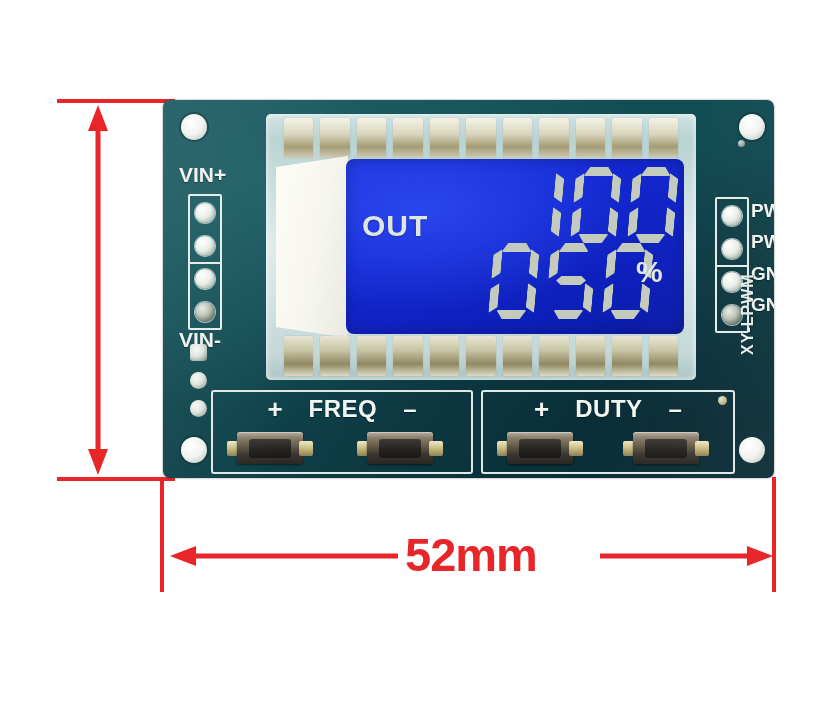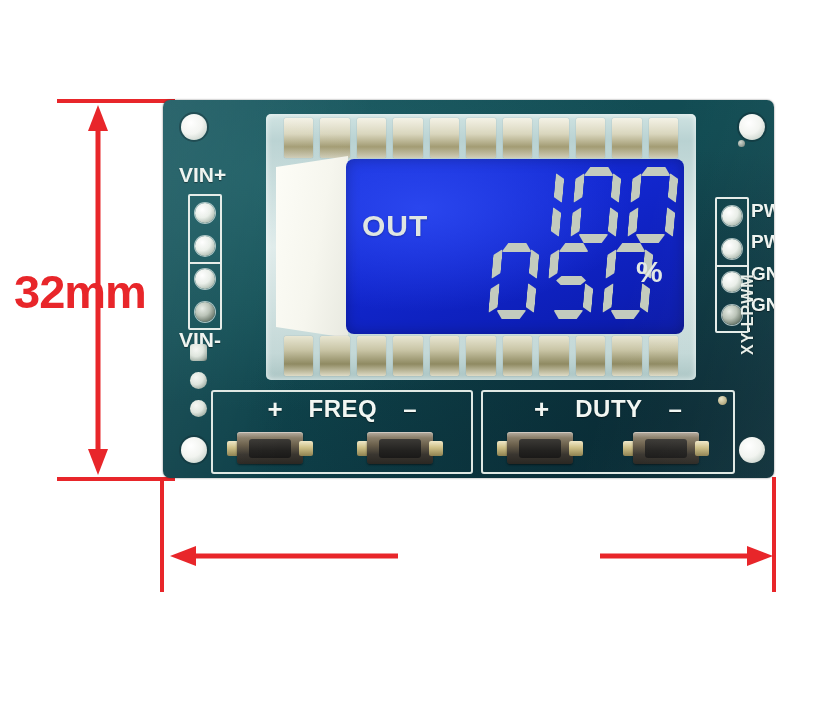--- a/index.html
+++ b/index.html
@@ -236,21 +236,21 @@
 
   <svg id="arrow-h-l" viewBox="0 0 230 26">
     <line x1="22" y1="13" x2="230" y2="13" stroke="#e8262a" stroke-width="5"></line>
     <polygon points="2,13 28,3 28,23" fill="#e8262a"></polygon>
   </svg>
   <svg id="arrow-h-r" viewBox="0 0 175 26">
     <line x1="0" y1="13" x2="153" y2="13" stroke="#e8262a" stroke-width="5"></line>
     <polygon points="173,13 147,3 147,23" fill="#e8262a"></polygon>
   </svg>
 
-  <div class="dim-label" id="dim-v-label">32mm</div>
+  <div class="dim-label" id="dim-h-label">52mm</div>
 
   <div id="pcb">
 
     <div class="mhole" id="mhole-tl"></div>
     <div class="mhole" id="mhole-tr"></div>
     <div class="mhole" id="mhole-bl"></div>
     <div class="mhole" id="mhole-br"></div>
     <div id="via2"></div>
 
     <div id="lcd-module">

